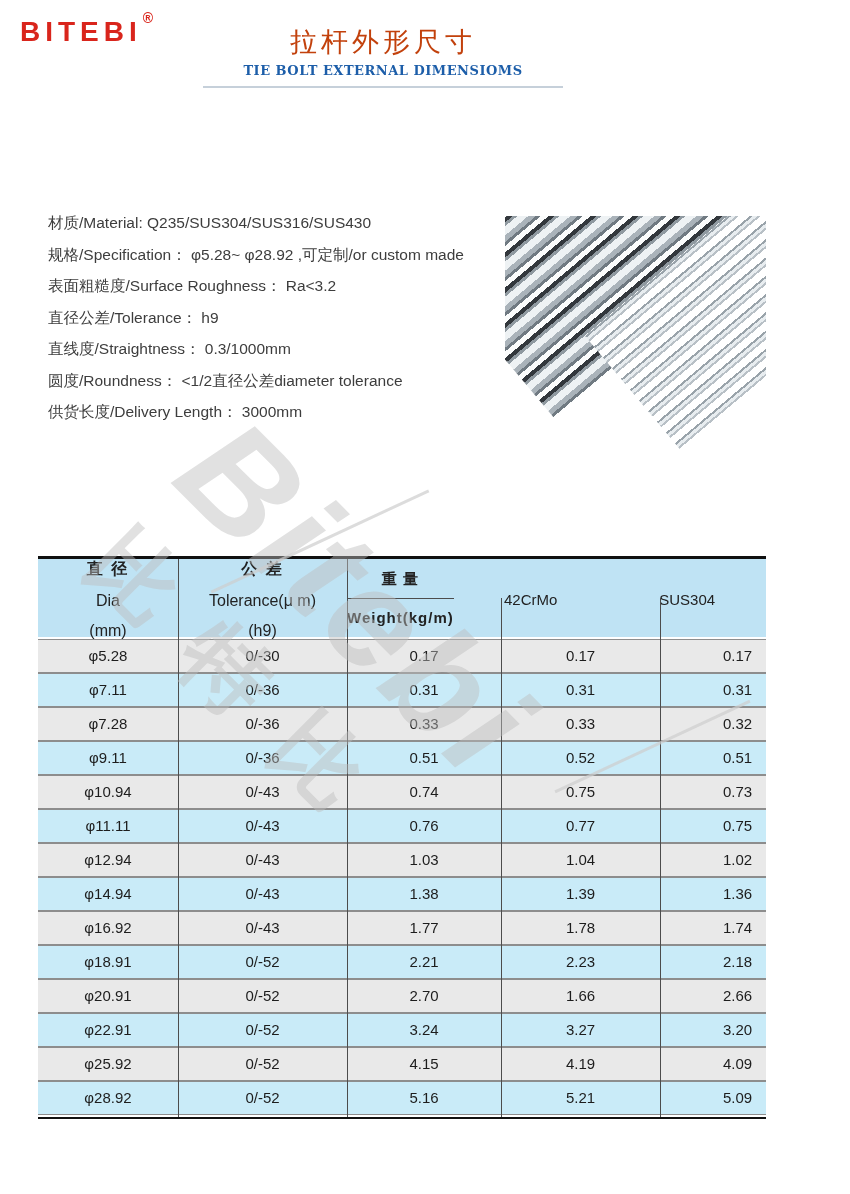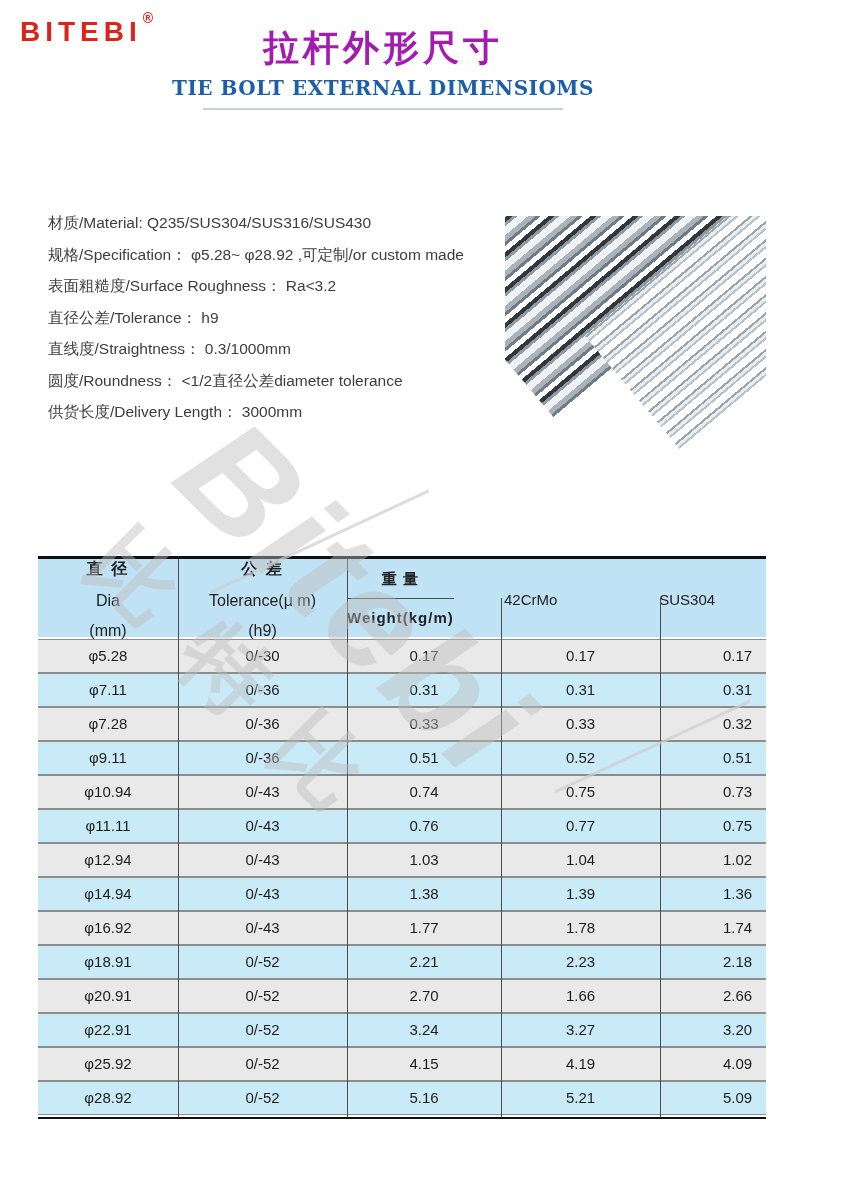--- a/index.html
+++ b/index.html
@@ -6,23 +6,23 @@
   .page{position:relative;width:766px;height:1194px;background:#fff;overflow:hidden;
         font-family:"Liberation Sans",sans-serif;}
 
   
   .logo{position:absolute;left:20px;top:16px;color:#d9251c;font-weight:bold;
         font-size:28px;letter-spacing:5px;white-space:nowrap;}
   .logo sup{font-size:14px;letter-spacing:0;position:relative;top:-8px;left:1px;font-weight:bold;}
 
   
   .title-block{position:absolute;left:0;right:0;top:24px;text-align:center;}
-  .title-cn{font-size:36px;font-weight:bold;color:#a21caf;letter-spacing:4px;
+  .title-cn{font-size:27px;font-weight:normal;color:#c2410c;letter-spacing:4px;
             font-family:"DejaVu Serif",serif;}
-  .title-en{font-size:20px;font-weight:bold;color:#1d5ea9;letter-spacing:.5px;margin-top:3px;
+  .title-en{font-size:13px;font-weight:bold;color:#1d5ea9;letter-spacing:.5px;margin-top:3px;
             font-family:"DejaVu Serif",serif;}
   .title-rule{width:360px;height:2px;background:#c6d0da;margin:8px auto 0;}
 
   
   .specs{position:absolute;left:48px;top:207px;font-size:15.5px;line-height:31.5px;
          color:#3d3d3d;white-space:nowrap;}
 
   
   .photo{position:absolute;left:505px;top:216px;width:342px;height:254px;background:#fff;overflow:hidden;}
   .rods-left{position:absolute;left:-70px;top:60px;width:620px;height:185px;

